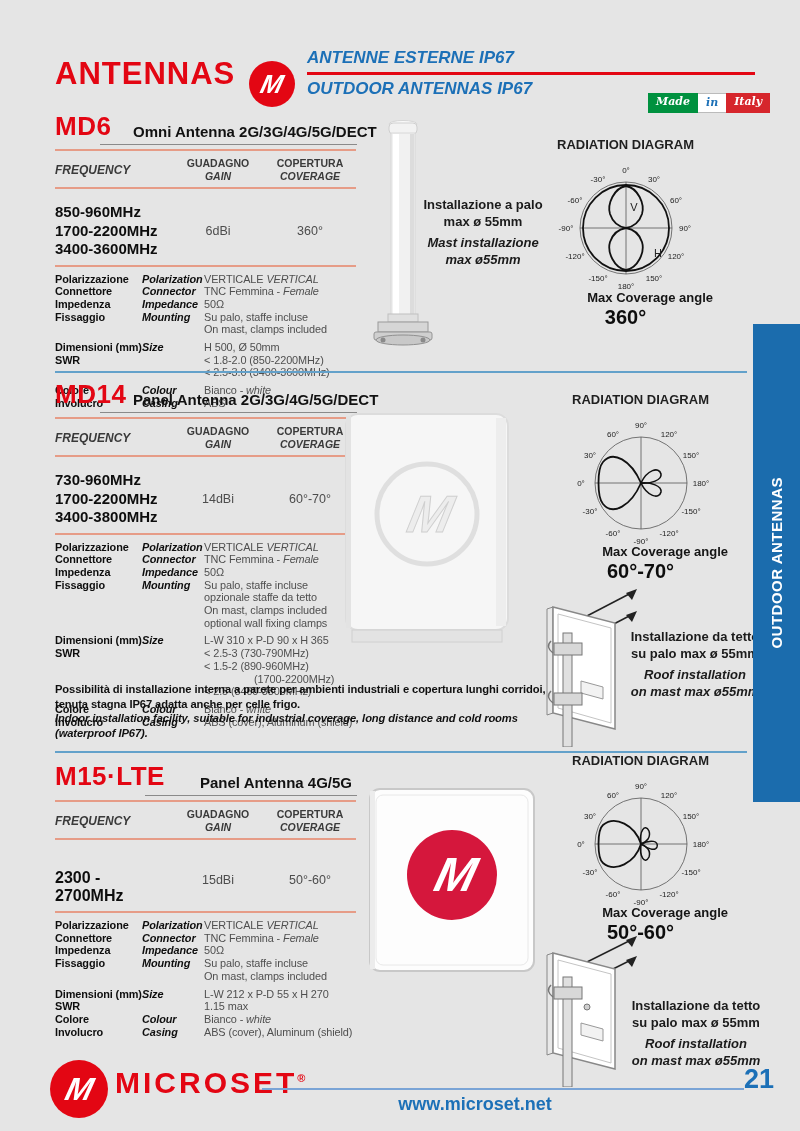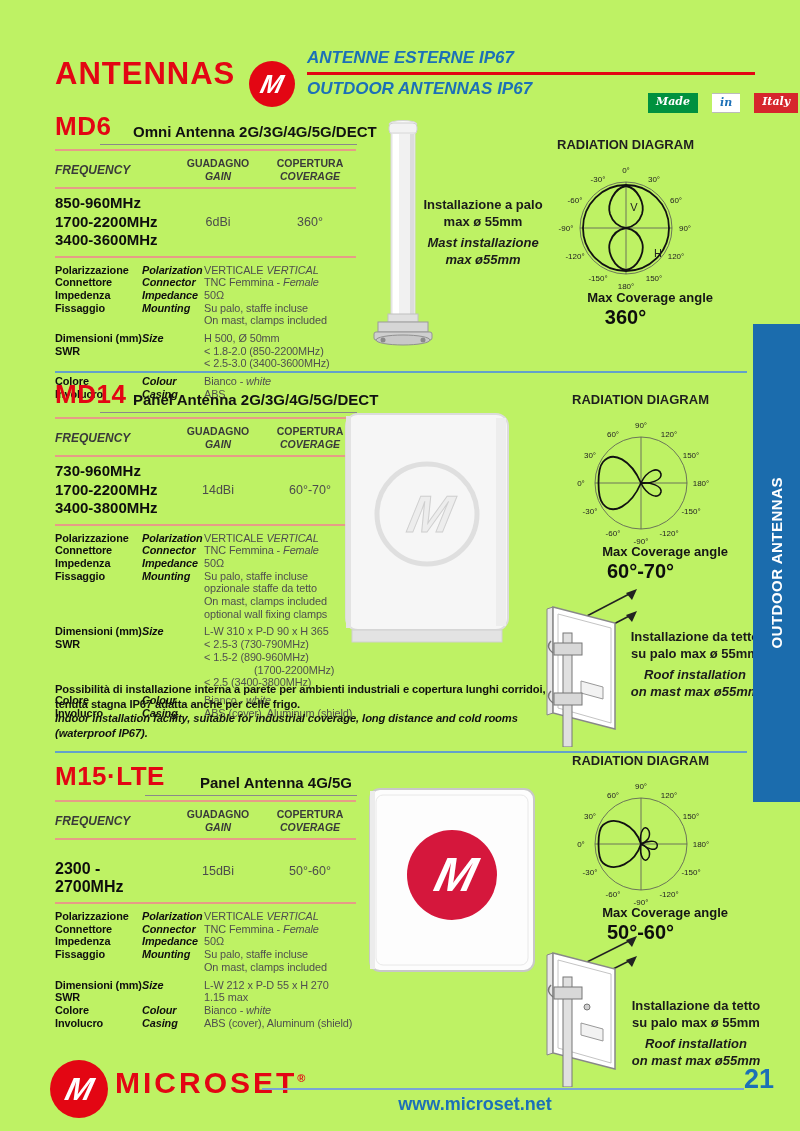--- a/index.html
+++ b/index.html
@@ -1,46 +1,46 @@
 <!DOCTYPE html>
 <html><head>
 <meta charset="utf-8">
 <style>
   html,body{margin:0;padding:0;background:#fff;}
-  .page{position:relative;width:800px;height:1131px;background:#bef264;overflow:hidden;
+  .page{position:relative;width:800px;height:1131px;background:#e5e5e5;overflow:hidden;
         font-family:"Liberation Sans",sans-serif;color:#1a1a1a;}
   
   .main-title{position:absolute;left:55px;top:56px;font-size:31px;font-weight:bold;color:#e30613;letter-spacing:1px;}
   .logo-circle{position:absolute;background:#e30613;border-radius:50%;display:flex;align-items:center;justify-content:center;}
   .logo-circle span{color:#fff;font-weight:bold;font-style:italic;transform:skewX(-14deg);}
   .hdr-logo{left:249px;top:61px;width:46px;height:46px;}
   .hdr-logo span{font-size:26px;}
   .hdr-sub{position:absolute;left:307px;top:48px;width:448px;}
   .hdr-sub .l1{font-size:17px;font-weight:bold;font-style:italic;color:#1c70b7;}
   .hdr-sub .redline{height:3px;background:#e30613;margin:4px 0 4px 0;}
   .hdr-sub .l2{font-size:17px;font-weight:bold;font-style:italic;color:#1c70b7;}
   .badge{position:absolute;left:648px;top:93px;display:flex;font-family:"DejaVu Serif",serif;
-         font-style:italic;font-weight:bold;font-size:11px;line-height:14px;gap:14px;}
+         font-style:italic;font-weight:bold;font-size:11px;line-height:14px;}
   .badge>div{padding:2px 8px;}
   .b-made{background:#00913f;color:#fff;}
   .b-in{background:#fff;color:#1c70b7;border-top:1px solid #bbb;border-bottom:1px solid #bbb;}
   .b-italy{background:#d6262c;color:#fff;}
   
   .model{position:absolute;font-size:26px;font-weight:bold;color:#e30613;letter-spacing:0.5px;}
   .sec-type{position:absolute;font-size:15px;font-weight:bold;color:#111;}
   .type-line{position:absolute;height:1px;background:#8a8a8a;}
   
   .spec-table{position:absolute;width:301px;}
   .rule{height:2px;background:#e69c87;}
   .t-head{display:grid;grid-template-columns:1fr 92px 92px;padding:6px 0 5px 0;}
   .fh{font-style:italic;font-size:12px;color:#3a3a3a;align-self:center;font-weight:bold;}
   .h2{text-align:center;font-size:10.5px;color:#3a3a3a;line-height:12.5px;}
   .h2 .b{font-weight:bold;display:block;}
   .h2 .bi{font-weight:bold;font-style:italic;display:block;}
-  .freq-row{display:grid;grid-template-columns:1fr 92px 92px;align-items:center;padding:5px 0 6px 0;}
+  .freq-row{display:grid;grid-template-columns:1fr 92px 92px;align-items:center;padding:14px 0 6px 0;}
   .freqs div{font-weight:bold;font-size:15px;line-height:18.5px;color:#0d0d0d;}
   .freq-big{font-weight:bold;font-size:16px;color:#0d0d0d;margin-top:15px;}
   .gval,.cval{text-align:center;font-size:12.5px;color:#4c4c4c;}
   .spec-grid{display:grid;grid-template-columns:79px 70px 152px;font-size:10.9px;line-height:12.7px;padding-top:6px;letter-spacing:-0.1px;}
   .sl{font-weight:bold;color:#0e0e0e;white-space:nowrap;}
   .sl.en{font-style:italic;margin-left:8px;}
   .sv{color:#4f4f4f;white-space:nowrap;}
   .sv .i{font-style:italic;}
   .sv.ind{padding-left:50px;}
   .spacer{height:5px;grid-column:1 / span 3;}

